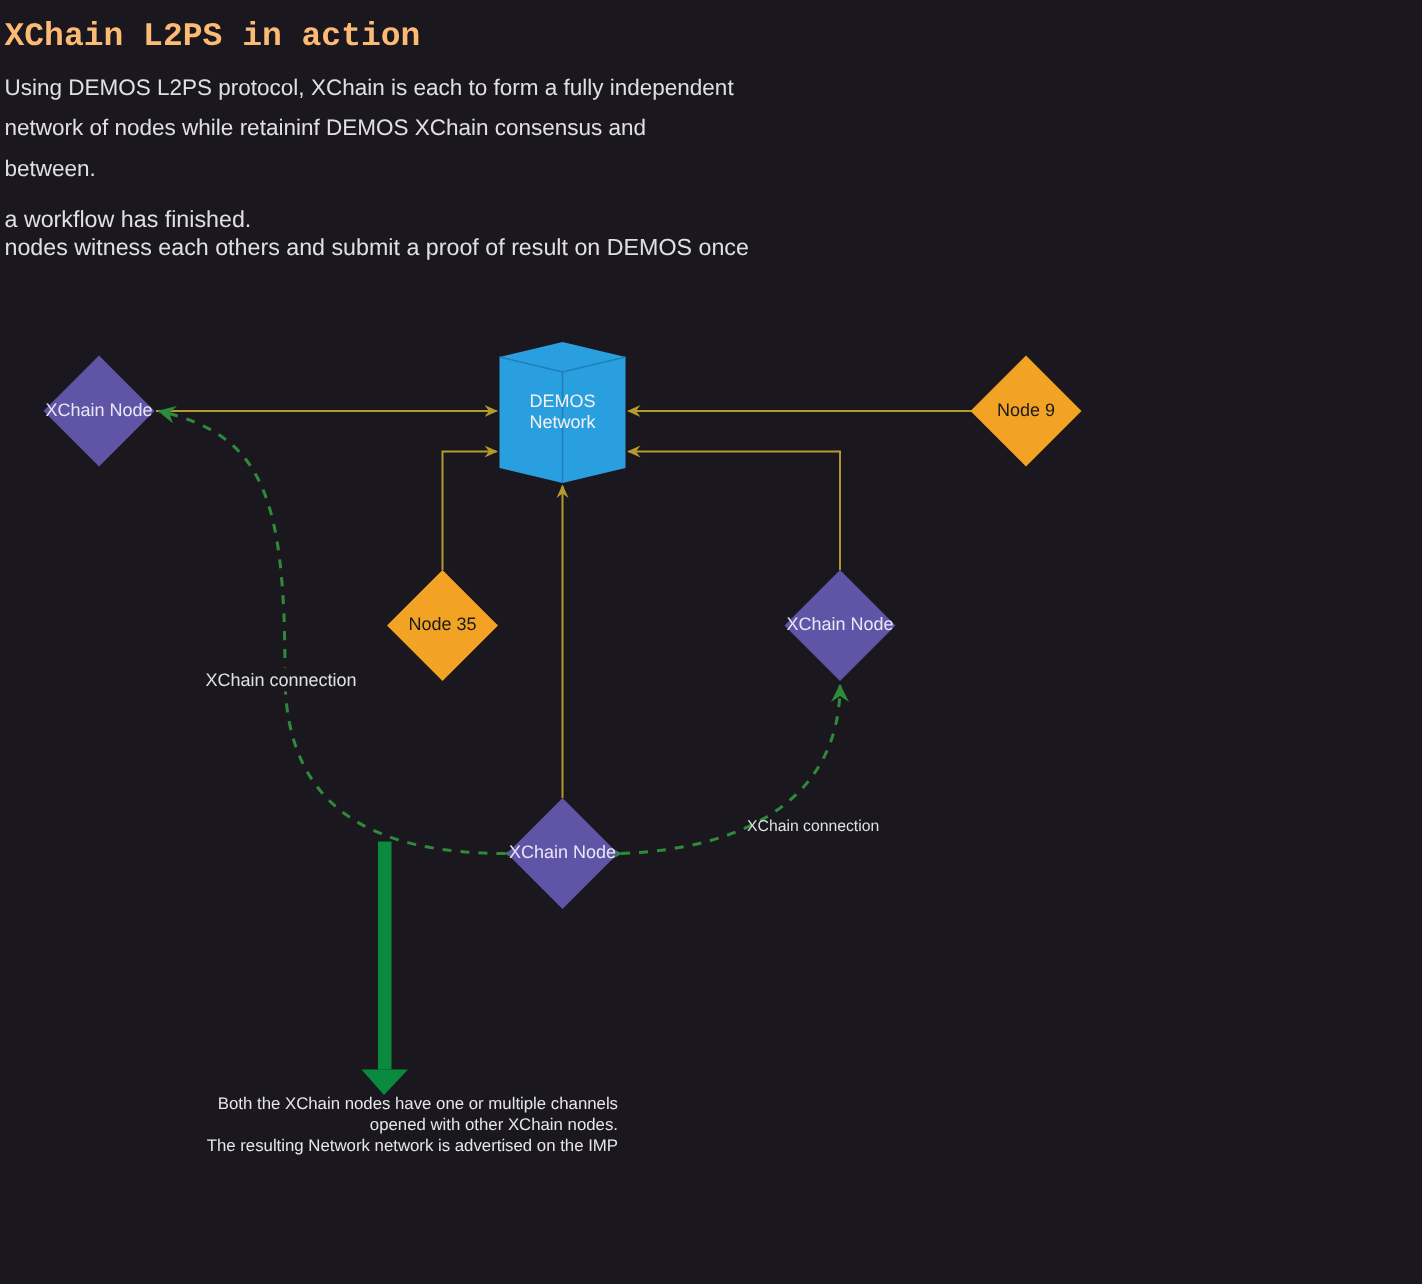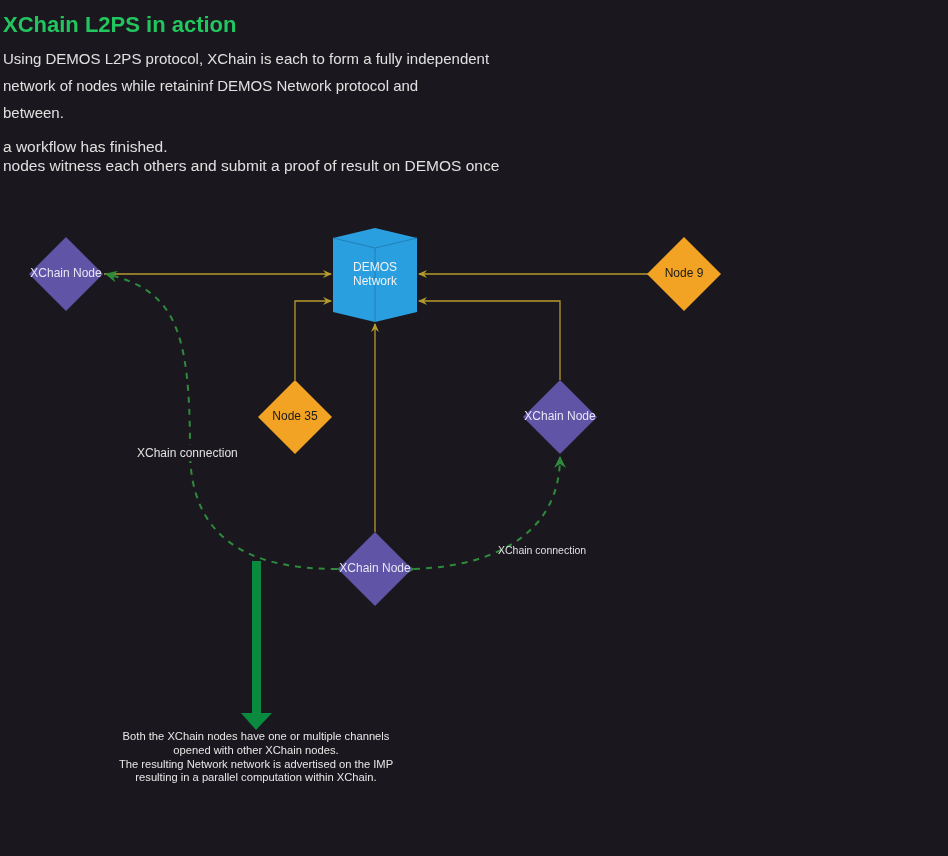--- a/index.html
+++ b/index.html
@@ -1,35 +1,35 @@
 <!DOCTYPE html>
 <html><head>
 <meta charset="utf-8">
 <style>
   html, body { margin:0; padding:0; }
   body {
     width:948px; height:856px; background:#1a181e; color:#e6e6e6;
     font-family:"Liberation Sans", sans-serif; position:relative; overflow:hidden;
   }
-  .title { position:absolute; left:3px; top:12px; font-size:22px; font-weight:bold; color:#22c55e; margin:0; }
+  .title { position:absolute; left:3px; top:12px; font-size:22px; font-weight:bold; color:#fdba74; margin:0;font-family:Liberation Mono, monospace; }
   .intro { position:absolute; left:3px; top:45px; width:500px; font-size:15px; line-height:27px; color:#e0e0e0; margin:0; }
   .intro2 { position:absolute; left:3px; top:138px; width:500px; font-size:15.5px; line-height:18.5px; color:#e0e0e0; margin:0; }
   svg.diagram { position:absolute; left:0; top:0; }
   .node-label { font-family:"Liberation Sans", sans-serif; font-size:12px; text-anchor:middle; dominant-baseline:middle; }
   .edge-label { font-family:"Liberation Sans", sans-serif; fill:#e0e0e0; }
-  .footnote { position:absolute; left:100px; top:730px; width:312px; text-align:center; font-size:11.2px; line-height:13.8px; color:#e6e6e6; }
+  .footnote { position:absolute; left:100px; top:730px; width:312px; text-align:right; font-size:11.2px; line-height:13.8px; color:#e6e6e6; }
   .footnote div { white-space:nowrap; }
 </style>
 </head>
 <body>
 
 <h1 class="title">XChain L2PS in action</h1>
 <div class="intro">
   <div>Using DEMOS L2PS protocol, XChain is each to form a fully independent</div>
-  <div>network of nodes while retaininf DEMOS Network protocol and</div>
+  <div>network of nodes while retaininf DEMOS XChain consensus and</div>
   <div>between.</div>
 </div>
 <div class="intro2">
   <div>a  workflow has finished.</div>
   <div>nodes witness each others and submit a proof of result on DEMOS once</div>
 </div>
 
 <svg class="diagram" width="948" height="856" viewBox="0 0 948 856">
   <defs>
     <marker id="arrGold" markerWidth="10" markerHeight="10" refX="8" refY="5" orient="auto" markerUnits="userSpaceOnUse">
@@ -89,14 +89,13 @@
   <g>
     <rect x="252" y="561" width="9" height="152" fill="#0a8a3f"></rect>
     <polygon points="241,713 272,713 256,730" fill="#0a8a3f"></polygon>
   </g>
 </svg>
 
 <div class="footnote">
   <div>Both the XChain nodes have one or multiple channels</div>
   <div>opened with other XChain nodes.</div>
   <div>The resulting Network network is advertised on the IMP</div>
-  <div>resulting in a parallel computation within XChain.</div>
 </div>
 
 </body></html>

